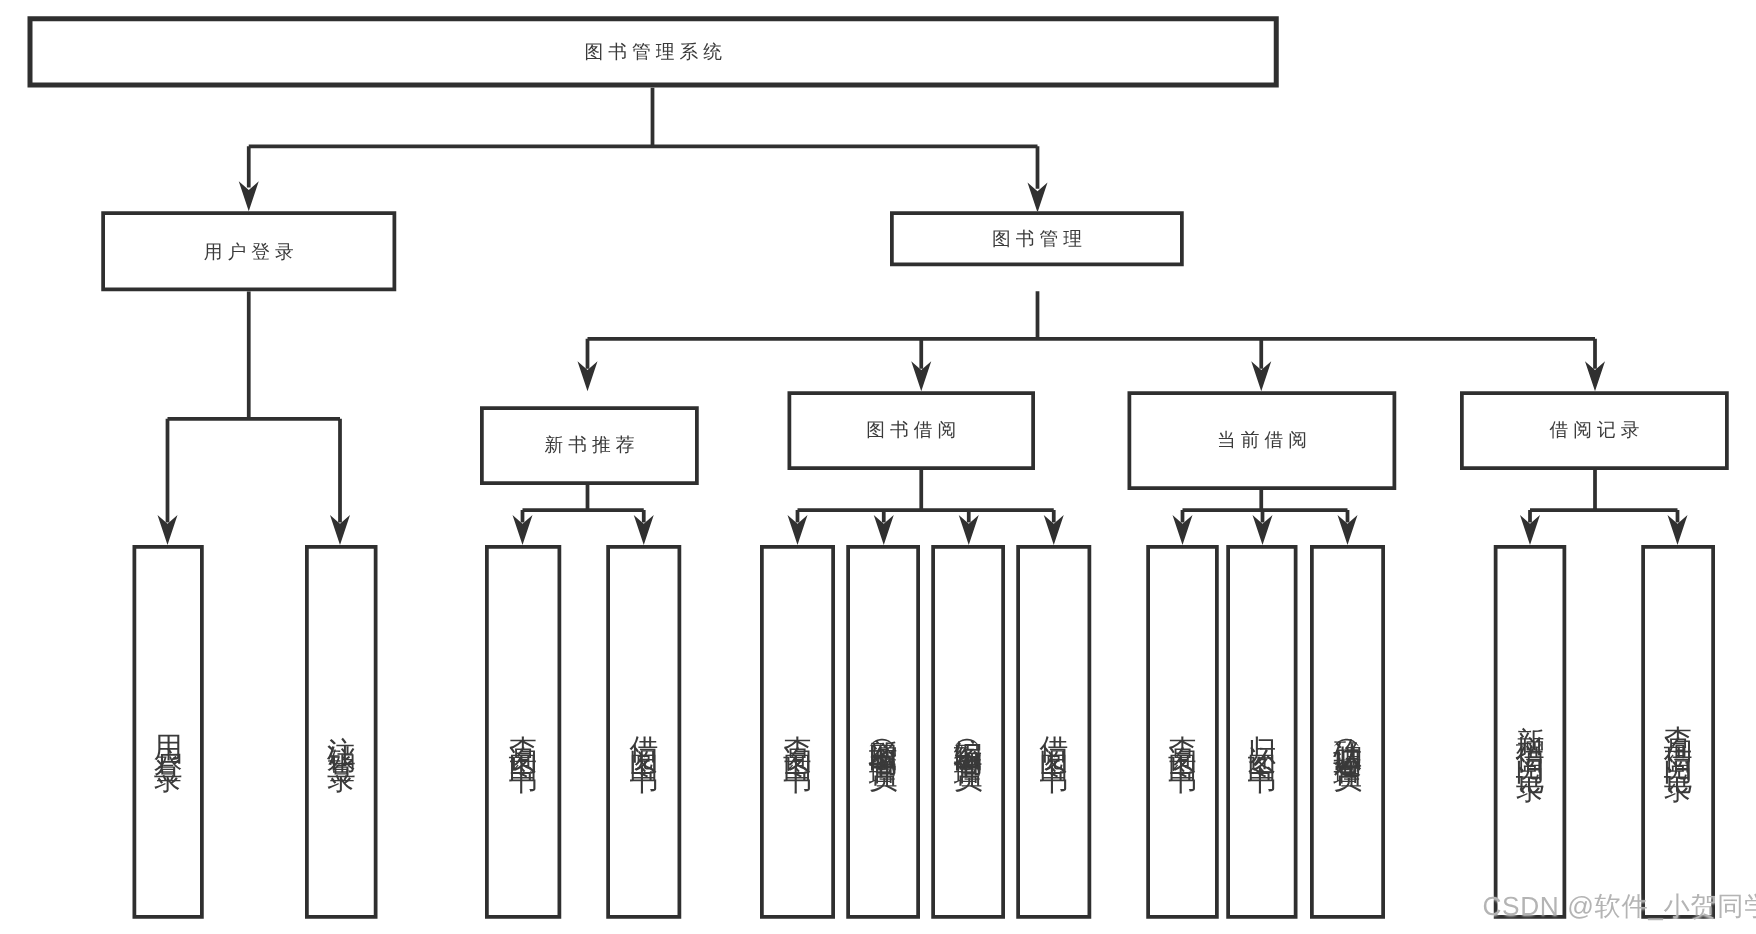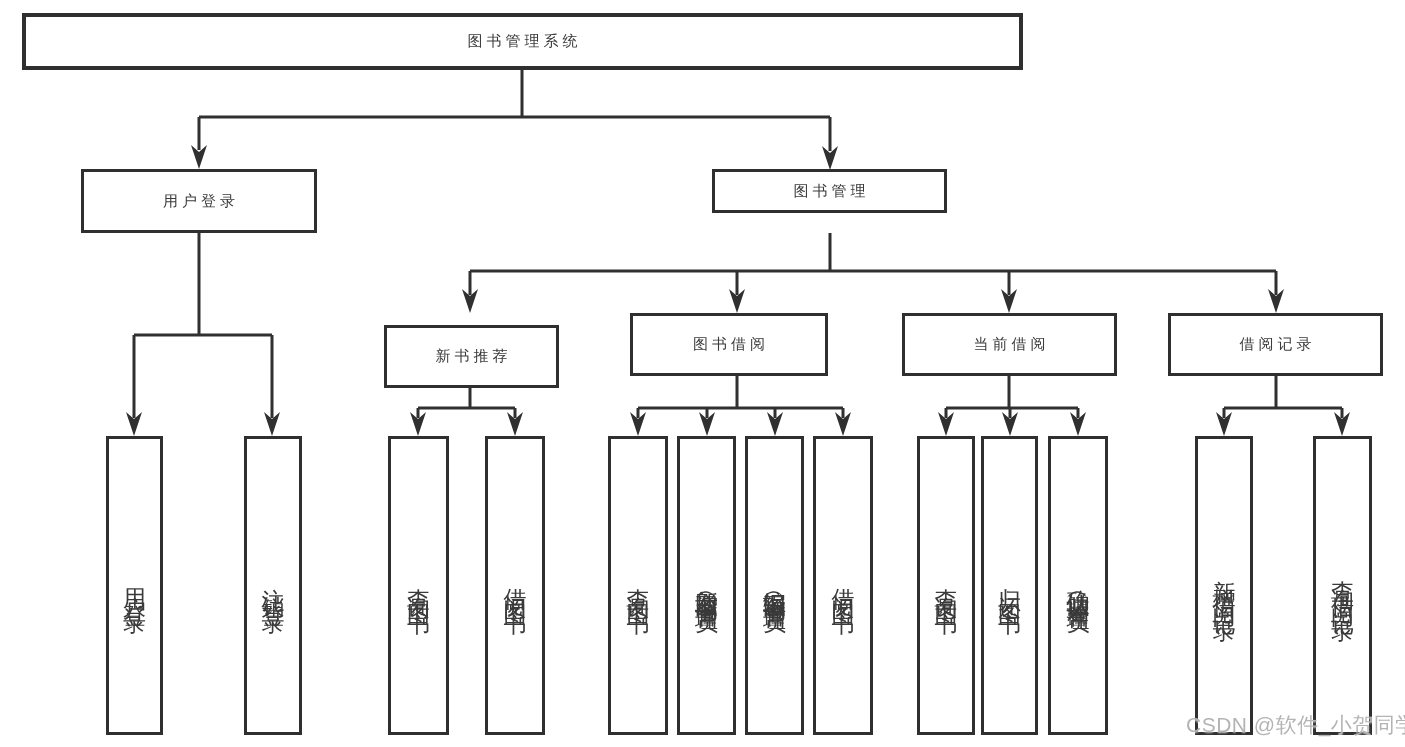--- a/index.html
+++ b/index.html
@@ -107,21 +107,21 @@
     </g>
   </svg>
 
   <div class="box h root" style="left:22px;top:13px;width:1001px;height:57px;">图书管理系统</div>
 
   <div class="box h" style="left:81px;top:169px;width:236px;height:64px;">用户登录</div>
   <div class="box h" style="left:712px;top:169px;width:235px;height:44px;">图书管理</div>
 
   <div class="box h" style="left:384px;top:313px;width:175px;height:63px;margin-top:12px;">新书推荐</div>
   <div class="box h" style="left:630px;top:313px;width:198px;height:63px;">图书借阅</div>
-  <div class="box h" style="left:902px;top:313px;width:215px;height:63px;">当前借阅</div>
+  <div class="box h" style="left:902px;top:313px;width:215px;height:79px;">当前借阅</div>
   <div class="box h" style="left:1168px;top:313px;width:215px;height:63px;">借阅记录</div>
 
   <div class="box v" style="left:106px;top:436px;width:57px;height:299px;">用户登录</div>
   <div class="box v" style="left:244px;top:436px;width:58px;height:299px;">注销登录</div>
 
   <div class="box v" style="left:388px;top:436px;width:61px;height:299px;">查询图书</div>
   <div class="box v" style="left:485px;top:436px;width:60px;height:299px;">借阅图书</div>
 
   <div class="box v" style="left:608px;top:436px;width:60px;height:299px;">查询图书</div>
   <div class="box v long" style="left:677px;top:436px;width:59px;height:299px;">新增图书（管理员）</div>

